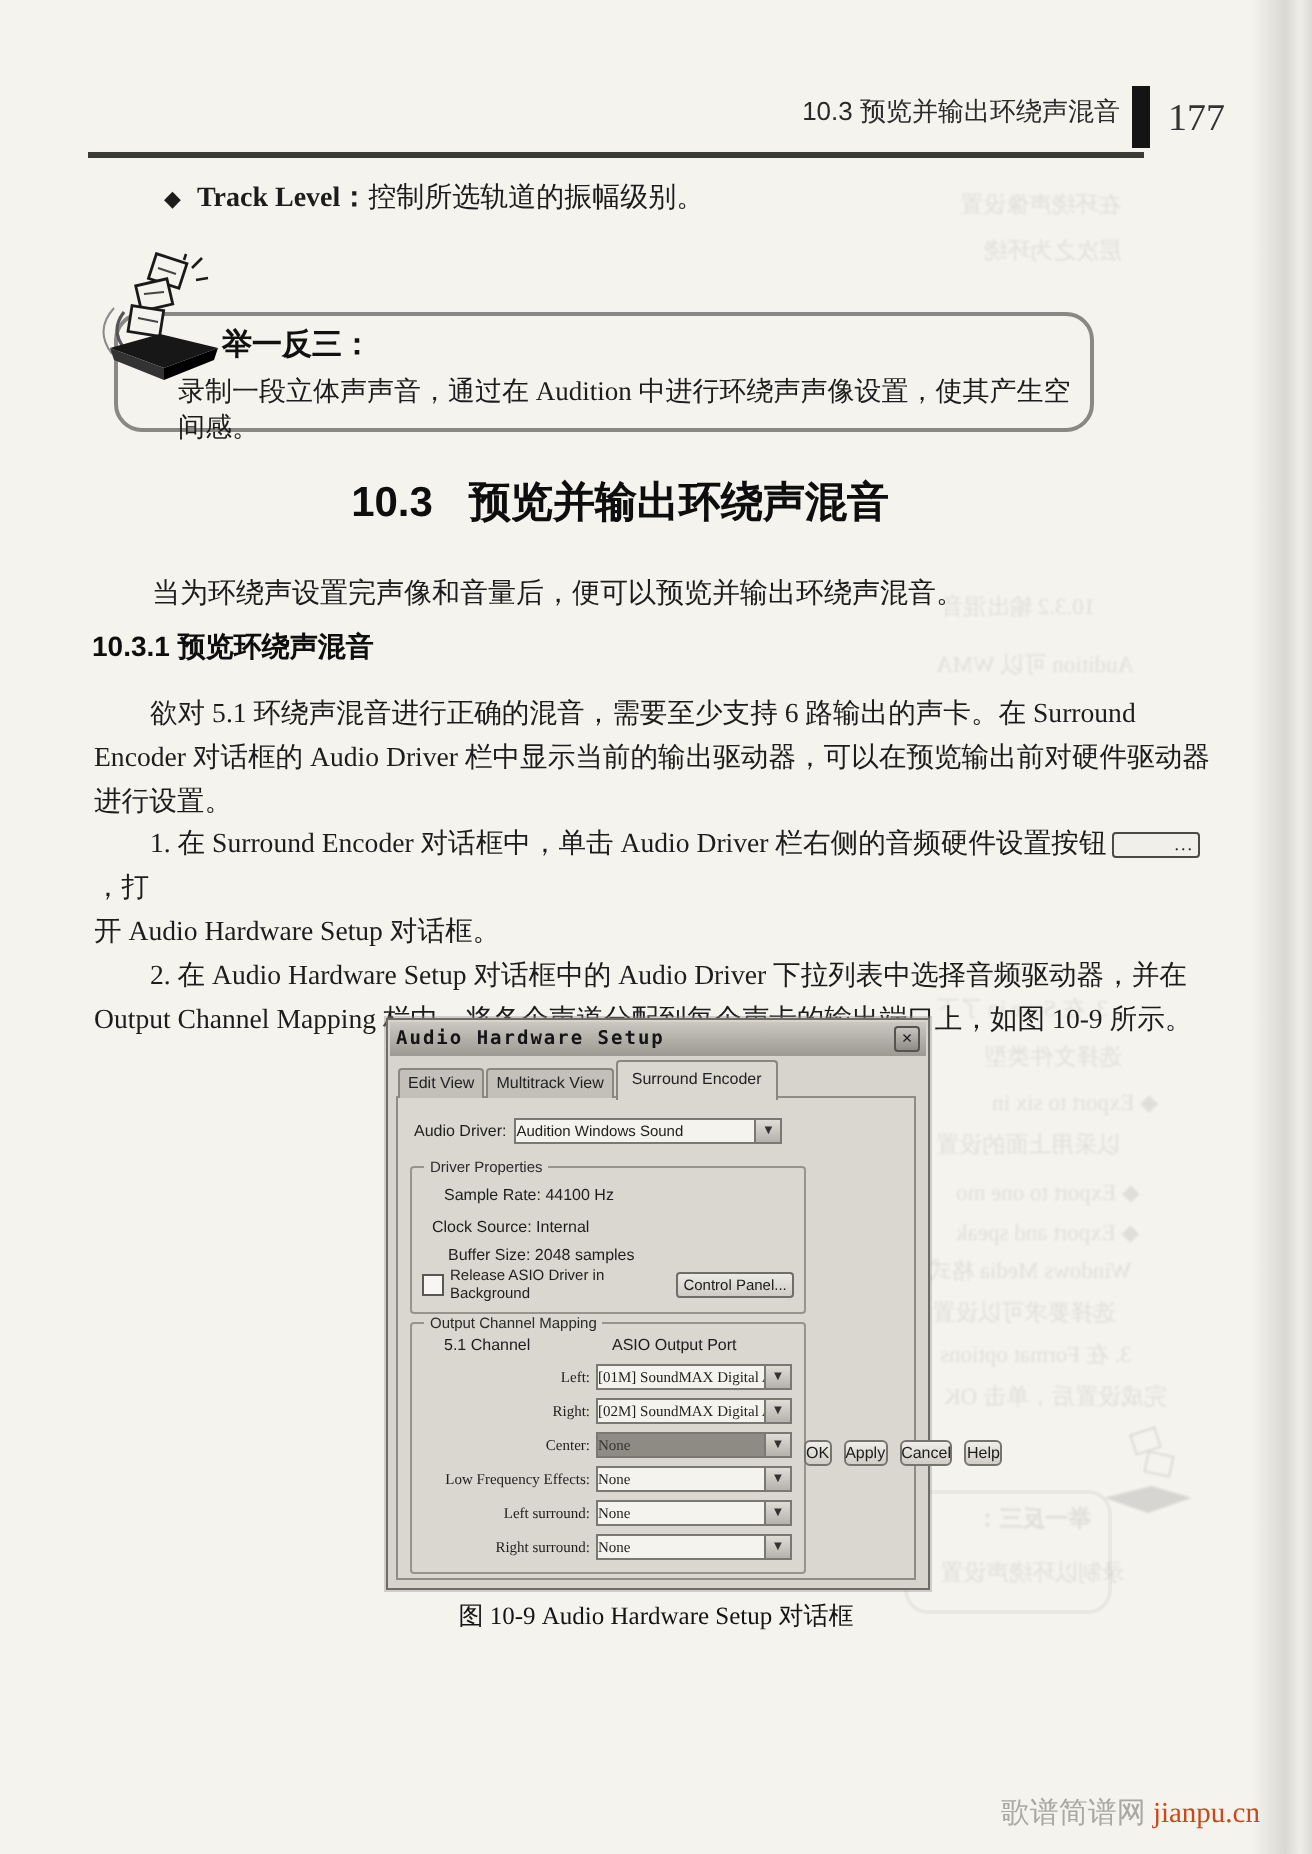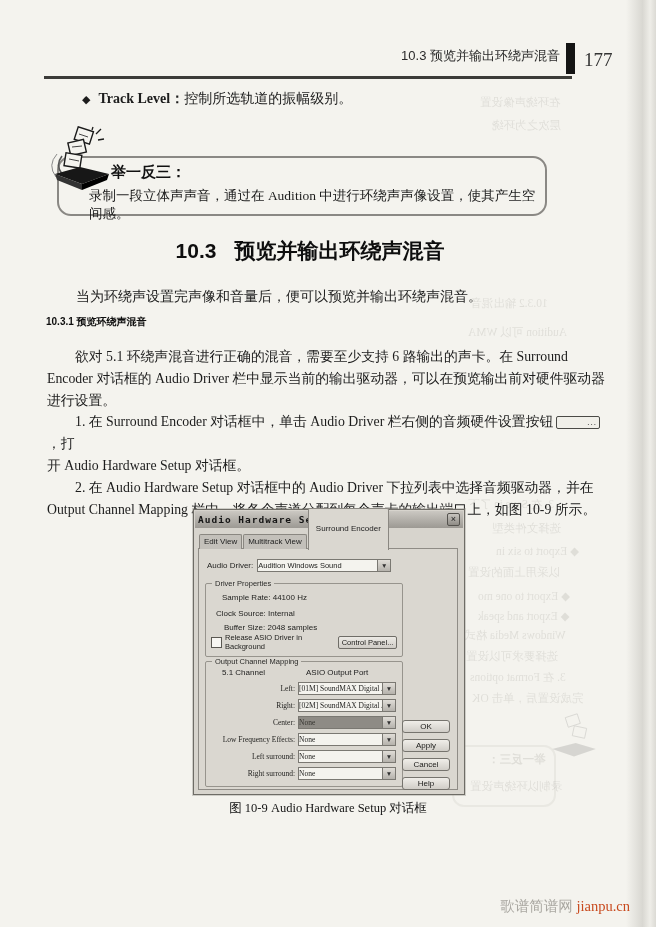--- a/index.html
+++ b/index.html
@@ -18,33 +18,33 @@
   .bullet-line b{font-weight:bold;}
   
   .tip-box{position:absolute;left:57px;top:156px;width:486px;height:56px;border:2px solid #8a8884;border-radius:14px;}
   .tip-title{position:absolute;left:52px;top:5px;font-family:"Liberation Sans","DejaVu Sans",sans-serif;font-weight:bold;font-size:15px;color:#111;}
   .tip-body{position:absolute;left:30px;top:29px;font-size:13.5px;}
   .tip-icon{position:absolute;left:50px;top:126px;width:64px;height:68px;}
   
   .sec-head{position:absolute;top:237px;left:0;width:620px;text-align:center;font-family:"Liberation Sans","DejaVu Sans",sans-serif;font-weight:bold;font-size:21px;color:#0e0e0e;}
   .sec-head .num{margin-right:18px;}
   .intro{position:absolute;top:288px;left:48px;width:560px;font-size:14px;text-indent:28px;}
-  .subsec{position:absolute;top:315px;left:46px;font-family:"Liberation Sans","DejaVu Sans",sans-serif;font-weight:bold;font-size:10px;color:#0e0e0e;}
+  .subsec{position:absolute;top:315px;left:46px;font-family:"Liberation Sans","DejaVu Sans",sans-serif;font-weight:bold;font-size:14px;color:#0e0e0e;}
   
   .bodylines{position:absolute;top:346px;left:47px;width:566px;font-size:13.8px;line-height:21.8px;}
   .bodylines .ind{text-indent:28px;}
   .mini-btn{display:inline-block;border:1px solid #4a4a46;border-radius:2px;background:#f0efe9;font-size:9px;line-height:8px;padding:1px 2px 2px;margin:0 3px;vertical-align:1px;letter-spacing:1px;}
   
   .dlg{position:absolute;left:193px;top:509px;width:270px;height:284px;background:#d7d4cd;border:1px solid #6e6c66;box-shadow:0 0 0 1px rgba(150,148,140,.4);font-family:"Liberation Sans","DejaVu Sans",sans-serif;}
   .dlg-title{position:absolute;left:1px;top:1px;right:1px;height:17px;background:linear-gradient(#cbc8c2,#9c9993);display:flex;align-items:center;padding:0 3px;}
   .dlg-title-text{font-family:"DejaVu Sans Mono",monospace;font-weight:bold;font-size:9.5px;letter-spacing:1px;color:#151515;}
   .dlg-close{margin-left:auto;width:13px;height:13px;background:linear-gradient(#c7c4be,#8f8c86);border:1px solid #55534e;border-radius:2px;font-size:9px;line-height:11px;text-align:center;color:#1e1e1e;box-sizing:border-box;}
   .tabs{position:absolute;left:5px;top:22px;display:flex;align-items:flex-end;height:17px;z-index:2;}
   .tab{font-size:8px;color:#222;background:#c3c0ba;border:1px solid #8a8781;border-bottom:none;border-radius:2px 2px 0 0;padding:2px 4px;height:10px;line-height:10px;margin-right:1px;}
-  .tab.active{background:#dad7d0;padding:14px 7px;height:13px;line-height:12px;position:relative;top:1px;}
+  .tab.active{background:#dad7d0;padding:3px 7px;height:13px;line-height:12px;position:relative;top:1px;}
   .panel{position:absolute;left:4px;top:38px;width:258px;height:240px;background:#dad7d0;border:1px solid #8f8c86;z-index:1;}
   .drvrow{position:absolute;left:8px;top:10px;display:flex;align-items:center;}
   .flabel{font-size:8px;color:#1e1e1c;margin-right:4px;}
   .combo{display:inline-flex;align-items:stretch;height:13px;background:#f4f3ee;border:1px solid #7a7872;box-sizing:border-box;}
   .combo-val{flex:1;font-size:7.5px;line-height:11px;padding:0 0;white-space:nowrap;overflow:hidden;color:#1d1d1b;}
   .combo-btn{width:12px;background:linear-gradient(#e0ddd7,#b5b2ac);border-left:1px solid #7a7872;font-size:6.5px;line-height:11px;text-align:center;color:#333;}
   .combo.sel{background:#8e8b85;}
   .combo.sel .combo-val{color:#35342f;}
   .w134{width:134px;} .w98{width:98px;}
   .group{position:absolute;border:1px solid #97948d;border-radius:2px;}
@@ -55,21 +55,21 @@
   .relrow{position:absolute;left:5px;right:5px;bottom:5px;display:flex;align-items:center;}
   .chk{width:9px;height:9px;background:#f7f6f2;border:1px solid #5a5852;margin-right:3px;flex:0 0 auto;}
   .chklbl{font-size:7.5px;color:#1e1e1c;}
   .cpl-btn{margin-left:auto;width:62px;height:13px;font-size:7.5px;font-family:inherit;background:linear-gradient(#eceae5,#cfccc6);border:1px solid #6f6d67;border-radius:2px;padding:0;color:#1b1b19;}
   .fs2{left:6px;top:112px;width:196px;height:124px;}
   .mh1{position:absolute;left:16px;top:6px;font-size:8px;}
   .mh2{position:absolute;left:100px;top:6px;font-size:8px;}
   .maprows{position:absolute;left:3px;right:4px;top:20px;}
   .maprow{display:flex;align-items:center;margin-bottom:4px;height:13px;font-family:Liberation Serif, serif;}
   .maplbl{width:86px;text-align:right;font-size:7.5px;margin-right:3px;color:#1e1e1c;white-space:nowrap;}
-  .btncol{position:absolute;right:7px;top:171px;width:48px;display:flex;flex-direction:column;gap:6px;}
+  .btncol{position:absolute;right:7px;top:171px;width:48px;display:flex;flex-direction:row;gap:6px;}
   .dlg-btn{height:13px;font-size:8px;font-family:inherit;background:linear-gradient(#f0eee9,#d0cdc7);border:1px solid #76746e;border-radius:3px;padding:0;color:#1b1b19;}
   
   .caption{position:absolute;top:800px;left:0;width:656px;text-align:center;font-size:12.5px;color:#141414;}
   .watermark{position:absolute;top:897px;right:26px;font-size:14.5px;white-space:nowrap;}
   .wm-site{color:#aaa8a2;} .wm-url{color:#c8491d;}
   
   .ghost{position:absolute;transform:scaleX(-1);opacity:.15;color:#6f6d64;font-size:11.5px;white-space:nowrap;filter:blur(.4px);}
   .ghost-box{position:absolute;left:452px;top:745px;width:100px;height:58px;border:2px solid #8a887f;border-radius:12px;opacity:.1;}
   .ghost-icon{position:absolute;left:548px;top:712px;width:52px;height:52px;opacity:.13;transform:scaleX(-1);filter:blur(.5px);}
 </style>

